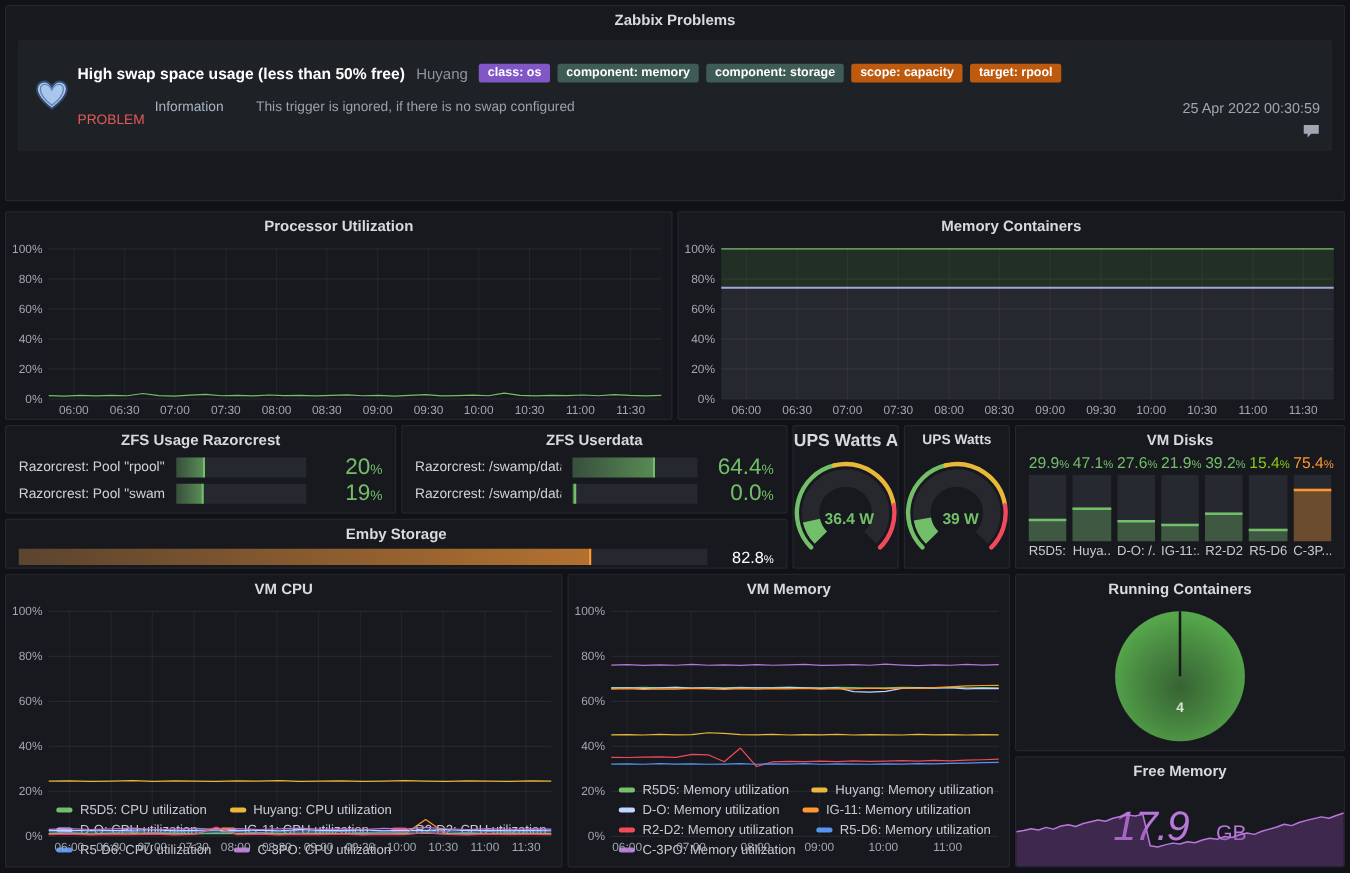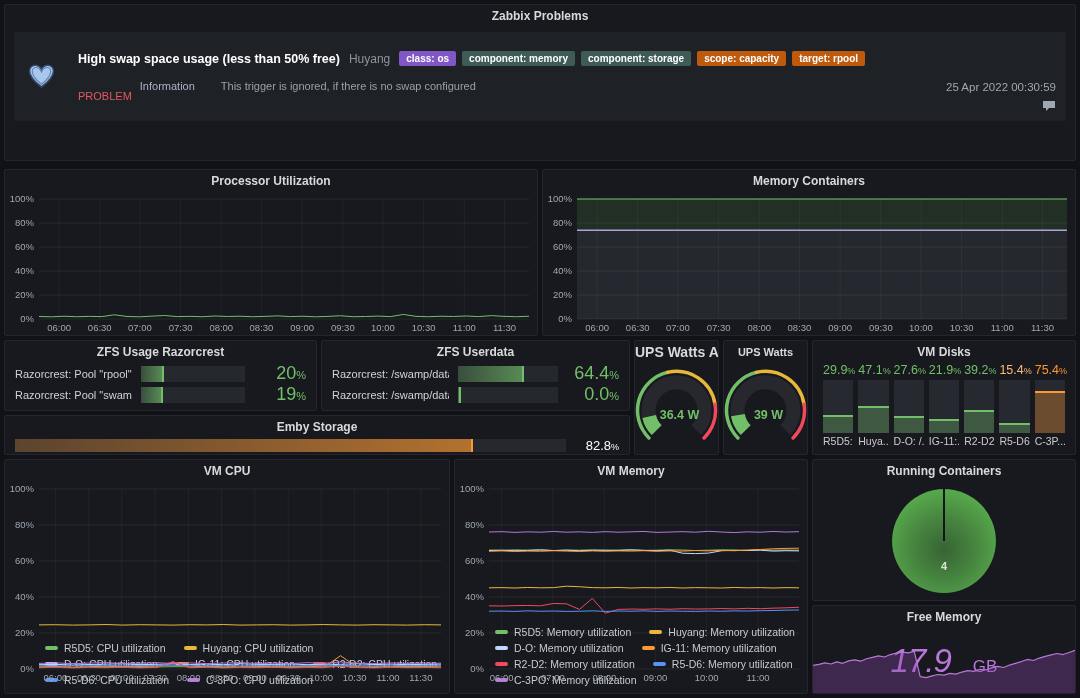--- a/index.html
+++ b/index.html
@@ -9,21 +9,21 @@
   .panel-title{flex:0 0 22px;line-height:22px;text-align:center;color:#D8D9DA;font-size:12px;
                font-weight:600;white-space:nowrap;overflow:hidden;cursor:pointer;}
   .plot{flex:1 1 auto;position:relative;min-height:0;min-width:0;}
   .tick{fill:#9FA7B3;font-size:9.5px;font-family:"Liberation Sans",sans-serif;}
   .legend{flex:0 0 auto;display:flex;flex-wrap:wrap;column-gap:18px;row-gap:4px;
           padding:1px 8px 7px 40px;}
   .legend-item{display:flex;align-items:center;gap:6px;color:#C7CBD1;font-size:10.5px;cursor:pointer;}
   .legend-swatch{width:13px;height:4px;border-radius:2px;flex:0 0 auto;}
   
   .problem-row{margin:5px 9px 0 9px;background:#1E2126;border-radius:2px;display:flex;
-               align-items:center;padding:5px 10px;gap:20px;cursor:pointer;}
+               align-items:center;padding:5px 10px;gap:4px;cursor:pointer;}
   .p-icon{flex:0 0 34px;display:flex;align-items:center;justify-content:center;}
   .p-main{flex:1 1 auto;min-width:0;}
   .p-line1{display:flex;align-items:center;gap:9px;white-space:nowrap;}
   .p-title{color:#FFFFFF;font-size:12.5px;font-weight:700;}
   .p-host{color:#8E949E;font-size:12px;}
   .p-tags{display:flex;gap:6px;}
   .tag{font-size:10px;font-weight:600;color:#FFF;padding:2px 7px;border-radius:2px;cursor:pointer;}
   .p-line2{margin-top:4px;display:flex;align-items:center;gap:8px;font-size:11px;}
   .p-status{color:#E45959;font-weight:400;margin-top:20px;}
   .p-sev{color:#A8B4C4;}
@@ -287,21 +287,21 @@
           <div class="bvlabel">IG-11:...</div>
         </div>
         <div class="bvcell">
           <div class="bvval" style="color: rgb(115, 191, 105);">39.2<span class="unit">%</span></div>
           <div class="bvtrack">
             <div class="bvfill" style="height: 39.2%; background: rgba(115, 191, 105, 0.32); border-top: 2px solid rgb(115, 191, 105);"></div>
           </div>
           <div class="bvlabel">R2-D2...</div>
         </div>
         <div class="bvcell">
-          <div class="bvval" style="color: #fdba74;">15.4<span class="unit">%</span></div>
+          <div class="bvval" style="color: #84cc16;">15.4<span class="unit">%</span></div>
           <div class="bvtrack">
             <div class="bvfill" style="height: 15.4%; background: rgba(115, 191, 105, 0.32); border-top: 2px solid rgb(115, 191, 105);"></div>
           </div>
           <div class="bvlabel">R5-D6...</div>
         </div>
         <div class="bvcell">
           <div class="bvval" style="color: rgb(255, 152, 48);">75.4<span class="unit">%</span></div>
           <div class="bvtrack">
             <div class="bvfill" style="height: 75.4%; background: rgba(255, 152, 48, 0.32); border-top: 2px solid rgb(255, 152, 48);"></div>
           </div>

